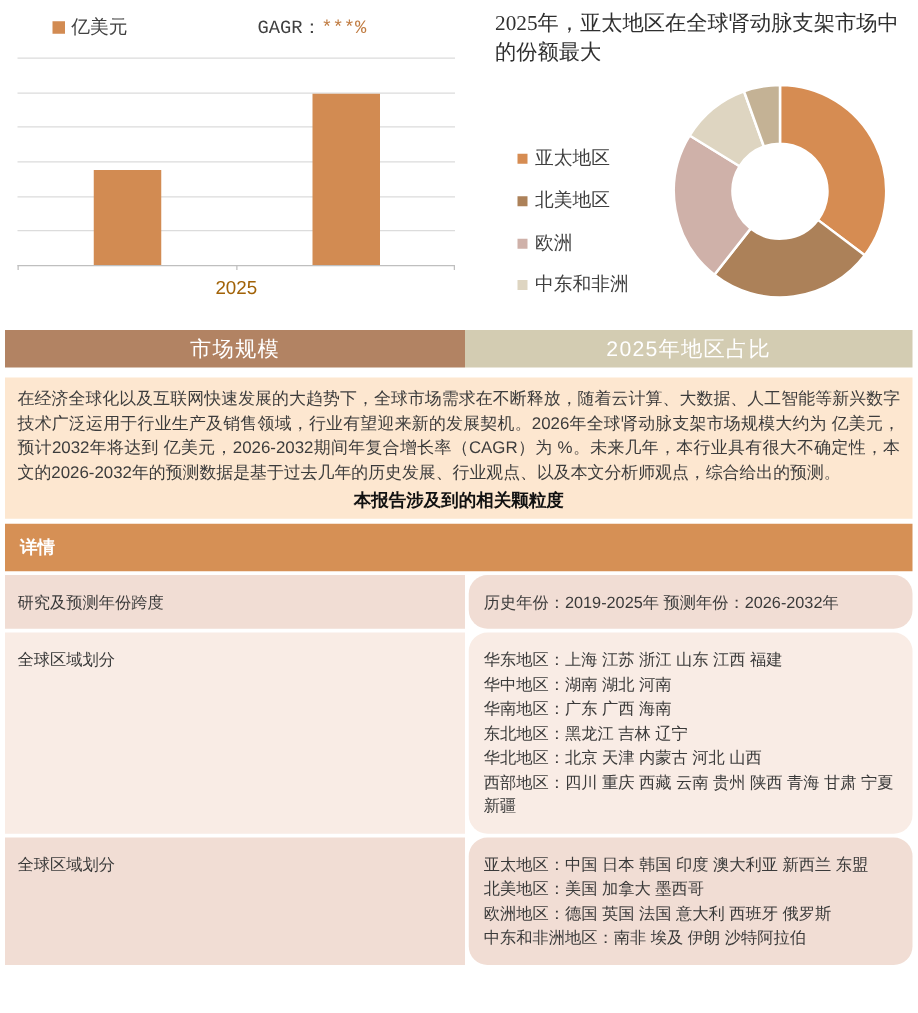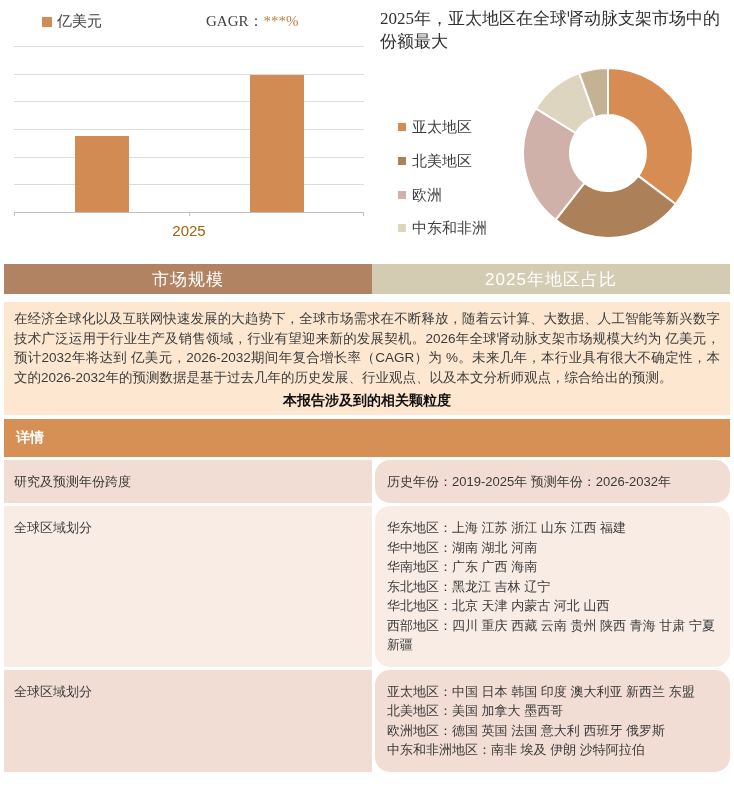--- a/index.html
+++ b/index.html
@@ -4,25 +4,25 @@
 <style>
   html,body{margin:0;padding:0;background:#fff;}
   body{width:734px;height:810px;font-family:"Liberation Sans","DejaVu Sans",sans-serif;}
   .page{position:relative;width:734px;height:810px;overflow:hidden;background:#fff;}
 
   
   .title-bar{margin:4px 4px 0;height:40px;background:#fce5cd;display:flex;align-items:center;justify-content:center;}
   .title-bar span{font-size:19px;color:#3f3f3f;letter-spacing:2px;}
 
   
-  .charts{display:flex;height:260px;}
+  .charts{display:flex;height:260px;gap:16px;}
   .bar-panel{width:372px;position:relative;flex:none;}
   .bar-legend{position:absolute;top:12px;left:42px;display:flex;align-items:center;font-size:15px;color:#404040;}
   .bar-legend .swatch{width:10px;height:10px;background:#d28b52;margin-right:5px;flex:none;}
-  .gagr-row{position:absolute;top:12px;left:206px;font-size:15px;color:#404040;font-family:Liberation Serif, serif;}
+  .gagr-row{position:absolute;top:12px;left:206px;font-size:15px;color:#404040;font-family:Liberation Mono, monospace;}
   .gagr-row .gagr-val{color:#c07c42;}
   .bar-plot{position:absolute;left:14px;top:46px;width:350px;height:166px;border-bottom:1px solid #bfbfbf;}
   .gridline{position:absolute;left:0;right:0;height:1px;background:#dcdcdc;}
   .bar{position:absolute;bottom:0;width:54px;}
   .axis-tick{position:absolute;top:166px;width:1px;height:4px;background:#bfbfbf;}
   .bar-x-labels{position:absolute;left:14px;top:222px;width:350px;display:flex;}
   .bar-x-labels span{flex:1;text-align:center;font-size:15px;color:#a16207;}
 
   .donut-panel{flex:1;position:relative;}
   .donut-heading{position:absolute;top:8px;left:8px;right:4px;font-size:17px;line-height:1.35;color:#2f2f2f;font-weight:normal;margin:0;font-family:"Liberation Serif","DejaVu Serif",serif;}

